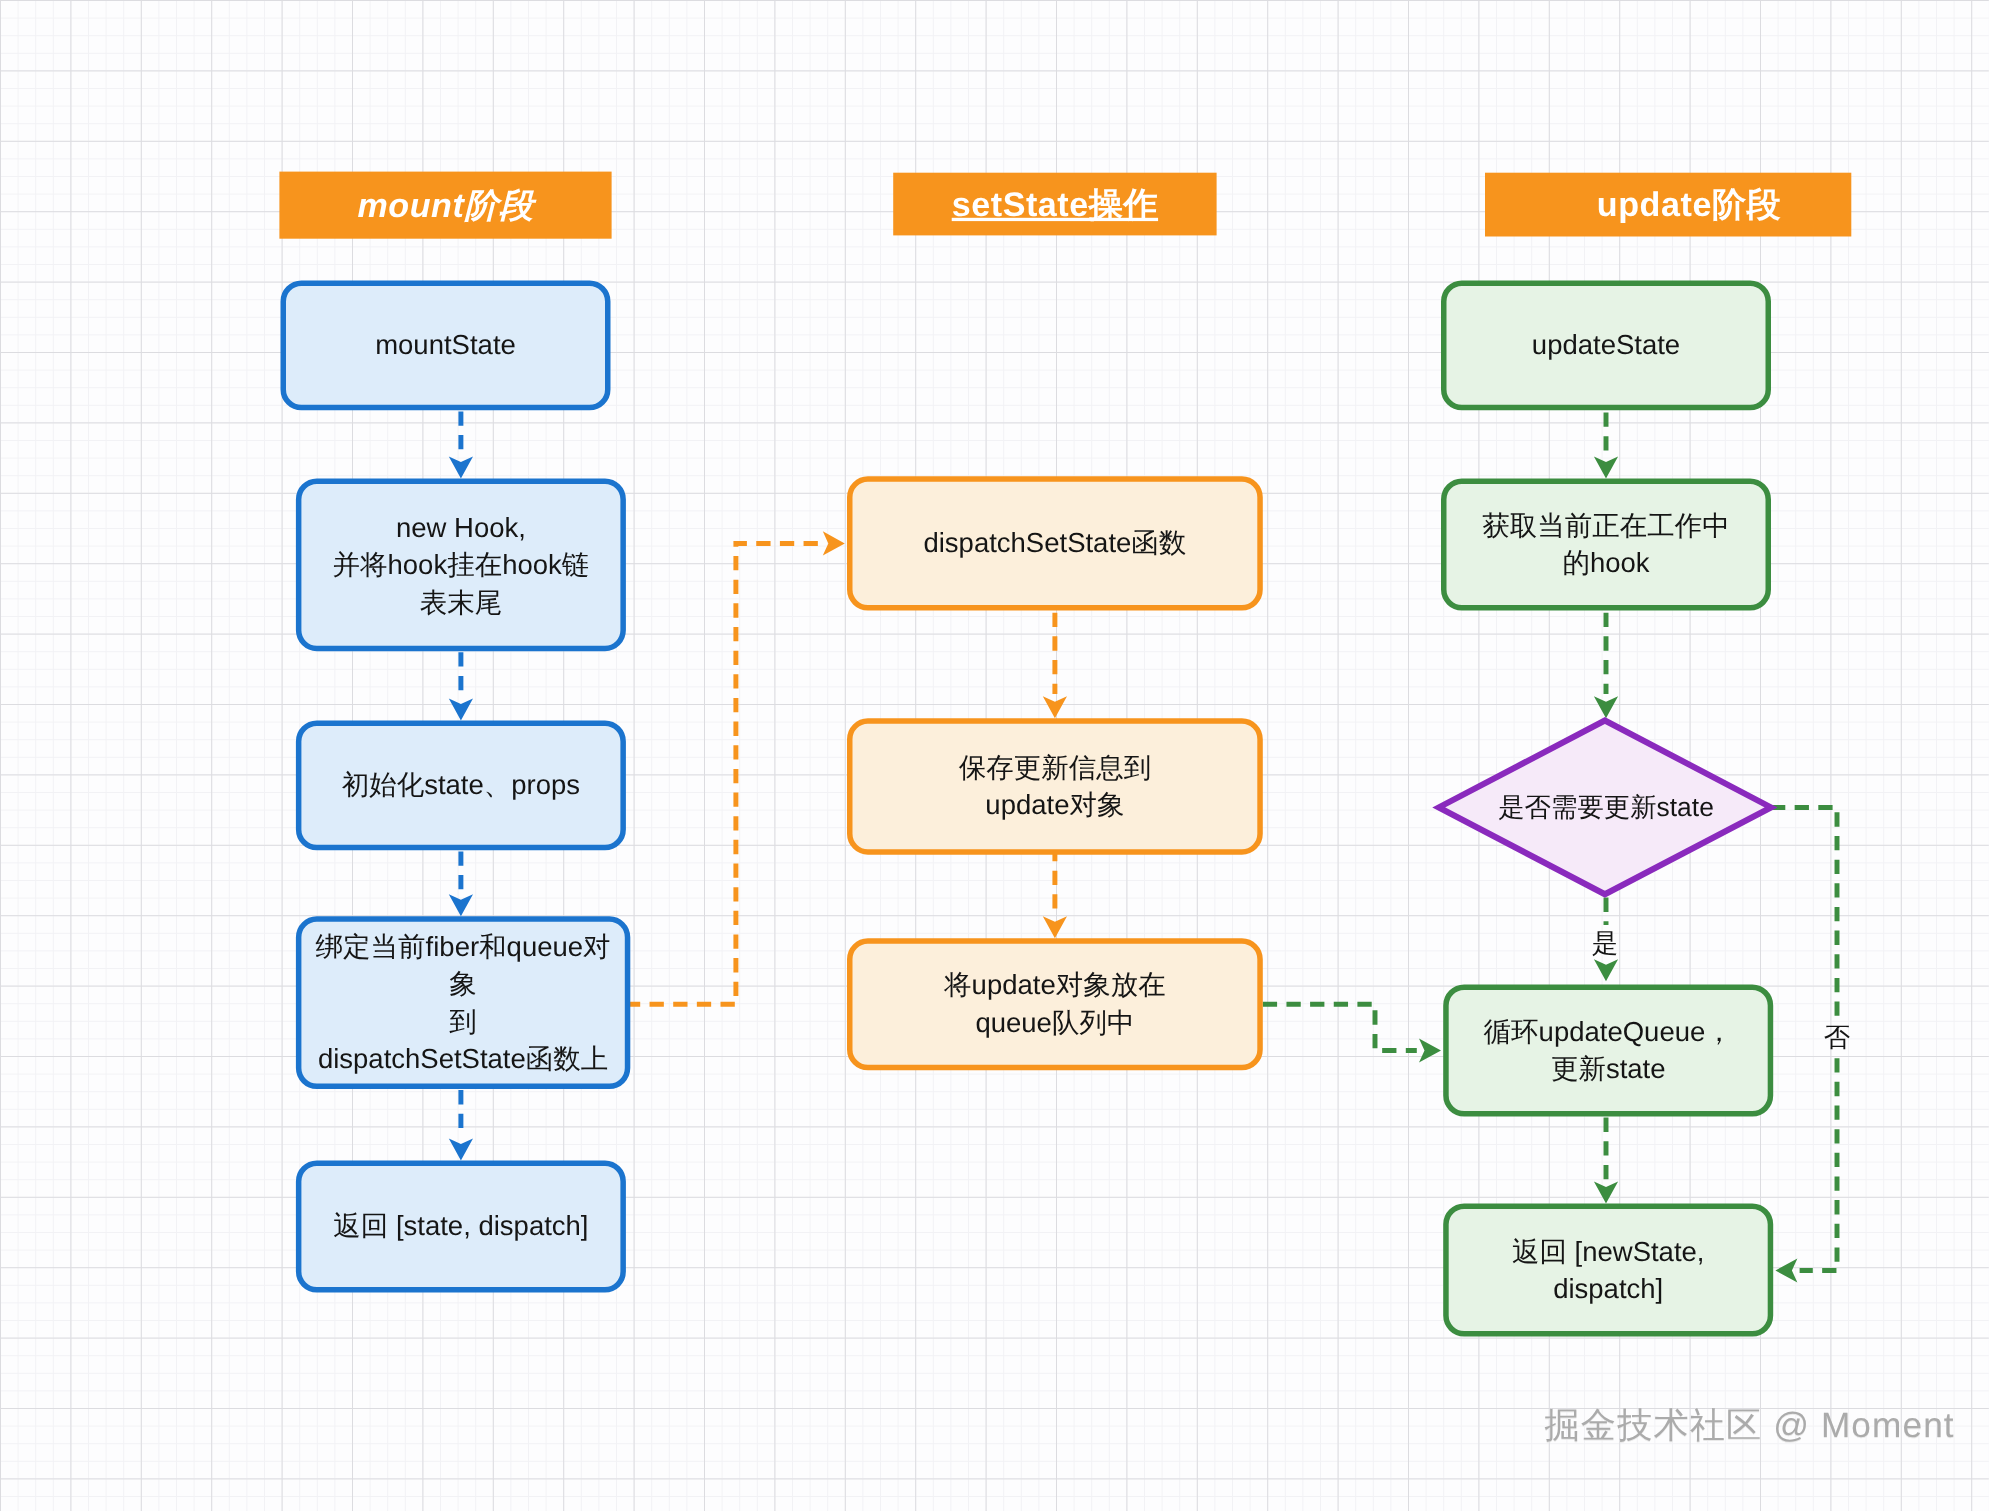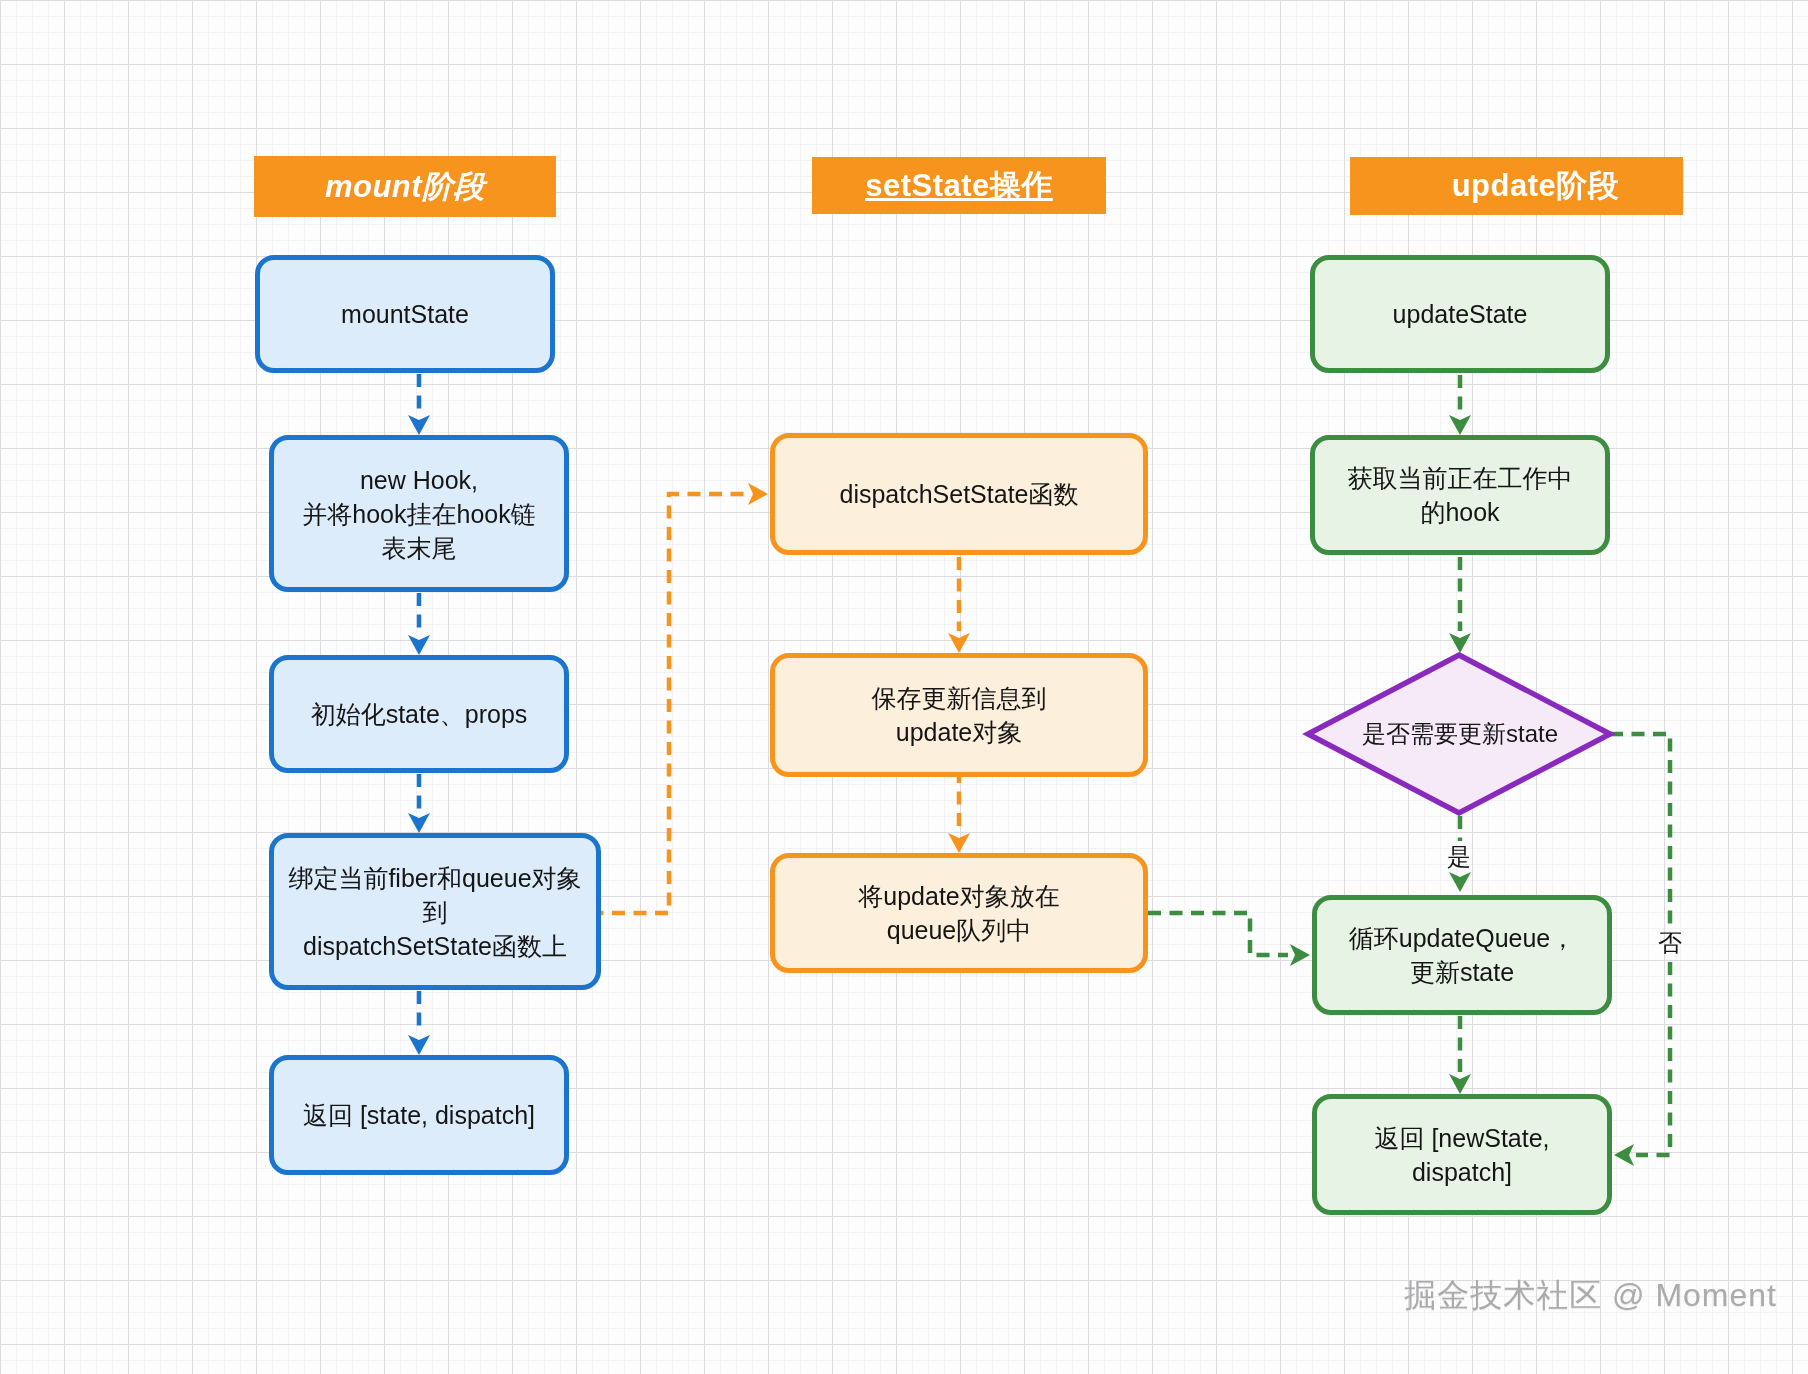--- a/index.html
+++ b/index.html
@@ -58,21 +58,21 @@
   }
 
   
   .h-mount{left:254px;top:156px;width:302px;height:61px;font-style:italic;}
   .h-set{left:812px;top:157px;width:294px;height:57px;text-decoration:underline;}
   .h-update{left:1350px;top:157px;width:295px;height:58px;padding-left:38px;}
 
   .m1{left:255px;top:255px;width:300px;height:118px;}
   .m2{left:269px;top:435px;width:300px;height:157px;}
   .m3{left:269px;top:655px;width:300px;height:118px;}
-  .m4{left:269px;top:833px;width:332px;height:157px;}
+  .m4{left:269px;top:833px;width:304px;height:157px;}
   .m5{left:269px;top:1055px;width:300px;height:120px;}
 
   .s1{left:770px;top:433px;width:378px;height:122px;}
   .s2{left:770px;top:653px;width:378px;height:124px;}
   .s3{left:770px;top:853px;width:378px;height:120px;}
 
   .u1{left:1310px;top:255px;width:300px;height:118px;}
   .u2{left:1310px;top:435px;width:300px;height:120px;}
   .u3{left:1312px;top:895px;width:300px;height:120px;}
   .u4{left:1312px;top:1094px;width:300px;height:121px;}

